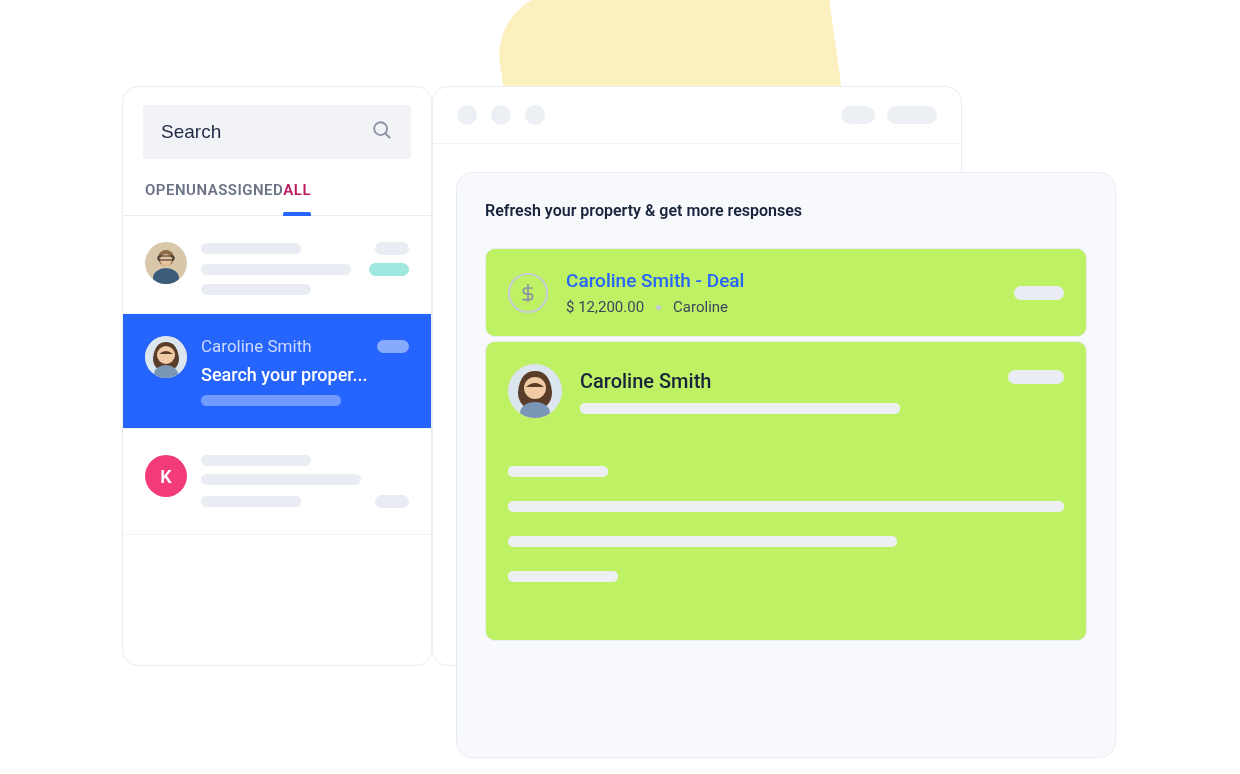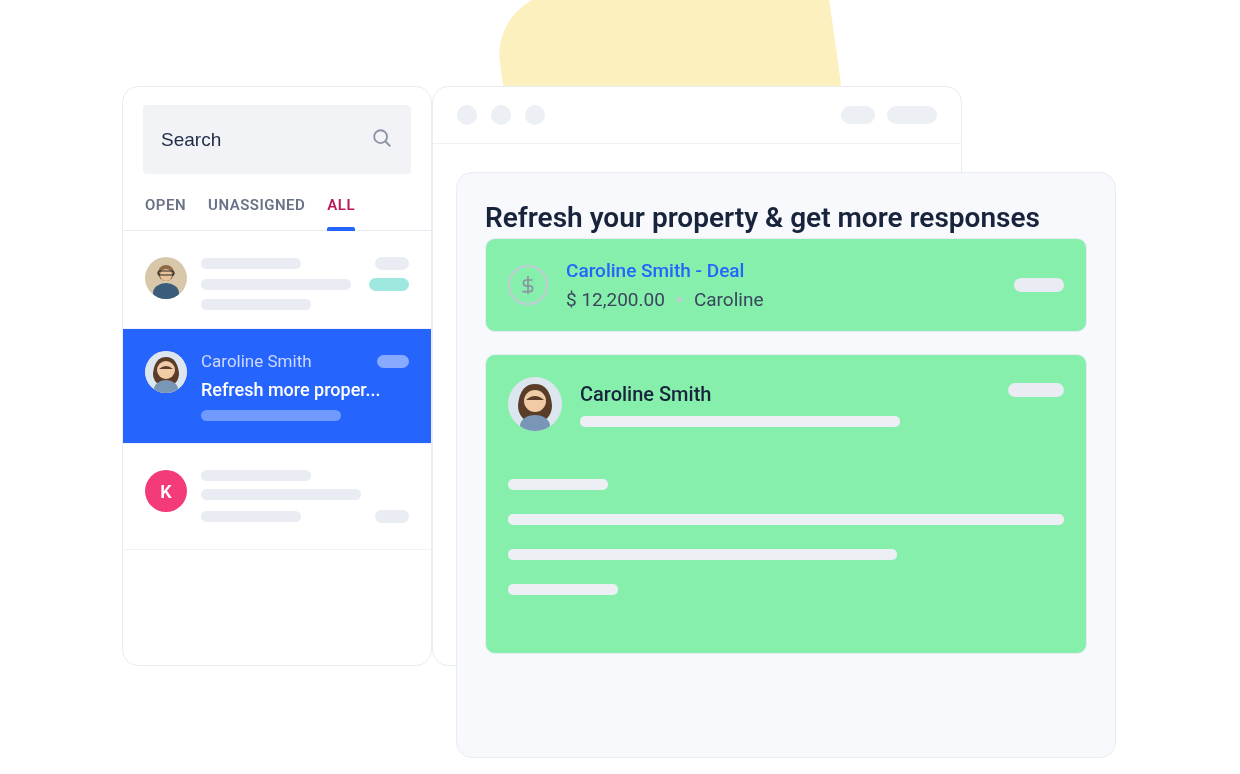--- a/index.html
+++ b/index.html
@@ -66,34 +66,33 @@
   }
   .search-wrap {
     padding: 18px 20px 0 20px;
   }
   .search {
     display: flex;
     align-items: center;
     justify-content: space-between;
     background: #f1f3f7;
     border-radius: 4px;
-    height: 69px;
+    height: 54px;
     padding: 0 18px;
   }
   .search input {
     border: none; background: transparent; outline: none;
     font-size: 19px; color: #1f2b45;
     width: 100%;
   }
   .search input::placeholder { color: #1f2b45; }
   .search svg { flex-shrink: 0; }
 
   .tabs {
     display: flex;
-    gap: 22px;
     padding: 22px 22px 0 22px;
     border-bottom: 1px solid #e9ecf2;
   }
   .tab {
     font-size: 15px;
     font-weight: 600;
     letter-spacing: 0.5px;
     color: #6a7285;
     padding-bottom: 16px;
     cursor: pointer;
@@ -165,30 +164,30 @@
     left: 456px;
     width: 660px;
     height: 586px;
     background: #f7f9fc;
     border: 1px solid #e9ecf2;
     border-radius: 16px;
     z-index: 3;
     padding: 28px 28px 0 28px;
   }
   .detail-title {
-    font-size: 28px;
+    font-size: 16px;
     font-weight: 600;
     color: #18243c;
-    margin-bottom: 4px;
+    margin-bottom: 28px;
   }
   .card {
-    background: #86efac;
+    background: #bef264;
     border: 1px solid #e9ecf2;
     border-radius: 10px;
-    margin-bottom: 22px;
+    margin-bottom: 4px;
   }
   .deal-card {
     display: flex;
     align-items: center;
     padding: 20px 22px;
     gap: 18px;
   }
   .deal-icon {
     width: 40px; height: 40px; border-radius: 50%;
     border: 2px solid #c4cad6;
@@ -202,21 +201,21 @@
     color: #2664fe;
     font-size: 19px;
     font-weight: 500;
     margin-bottom: 6px;
   }
   .deal-meta {
     display: flex;
     align-items: center;
     gap: 12px;
     color: #3a465e;
-    font-size: 19px;
+    font-size: 15px;
   }
   .dot-sep {
     width: 5px; height: 5px; border-radius: 50%; background: #c4cad6;
   }
   .card-pill {
     width: 50px; height: 14px; border-radius: 7px; background: #e9ecf2;
     flex-shrink: 0;
   }
 
   .msg-card { padding: 22px 22px; min-height: 300px; }
@@ -311,21 +310,21 @@
             <circle cx="21" cy="19" r="9" fill="#f0cba5"></circle>
             <path d="M14 18 q7 -6 14 0" fill="#5a3d28"></path>
             <ellipse cx="21" cy="38" rx="12" ry="9" fill="#7a96b6"></ellipse>
           </svg>
       </div>
       <div class="conv-body">
         <div class="conv-row">
           <div class="conv-name">Caroline Smith</div>
           <div class="pill" style="width:32px"></div>
         </div>
-        <div class="conv-subject">Refresh more proper...</div>
+        <div class="conv-subject">Search your proper...</div>
         <div class="skel" style="width:140px;background:rgba(255,255,255,0.35)"></div>
       </div>
     </div>
 
     <div class="conv" style="padding-top:26px;">
       <div class="avatar k">K</div>
       <div class="conv-body">
         <div class="conv-row">
           <div class="skel" style="width:110px"></div>
         </div>

